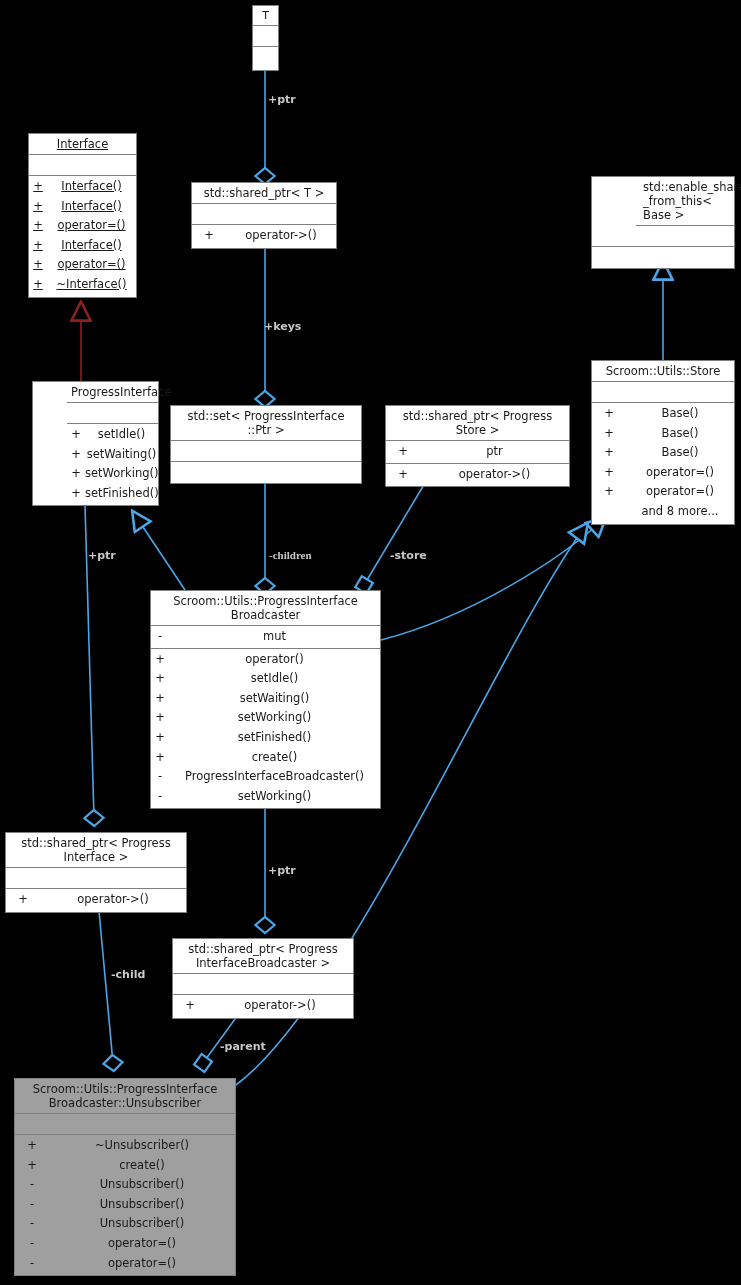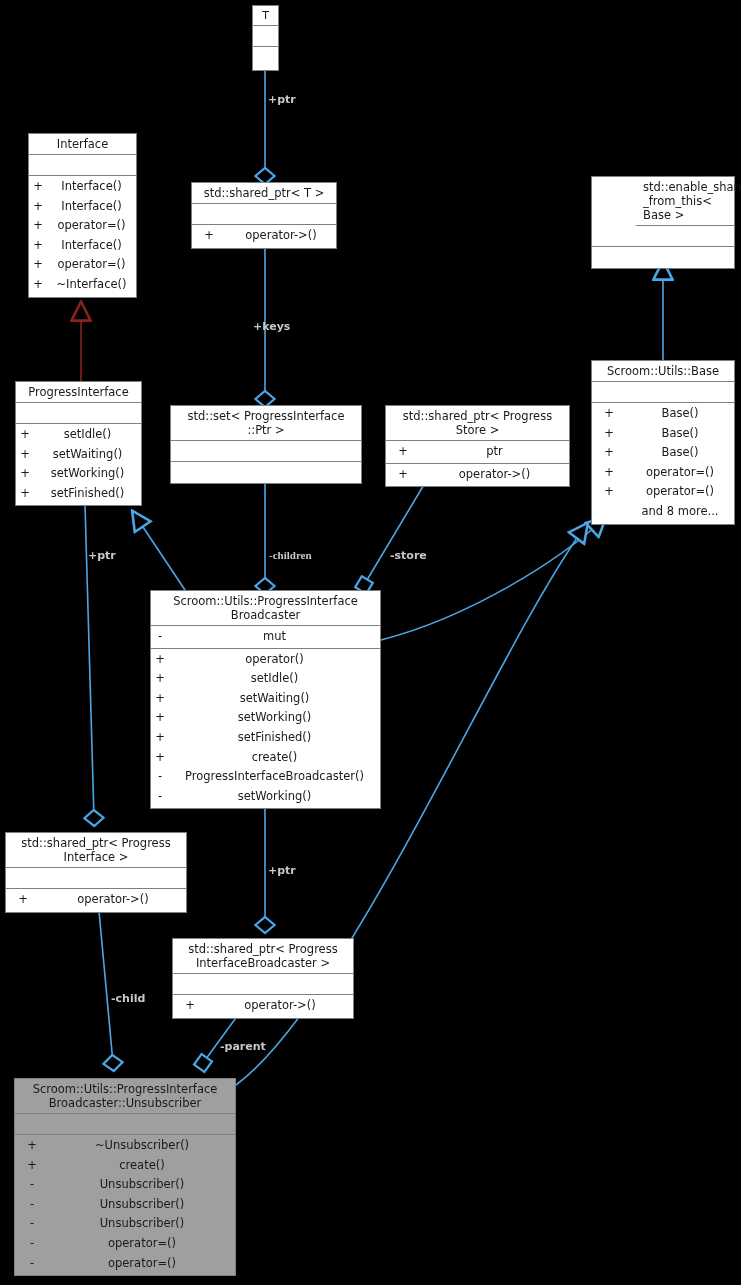--- a/index.html
+++ b/index.html
@@ -169,31 +169,31 @@
       <line x1="238" y1="1015" x2="203" y2="1063" stroke="#4ba6e8" stroke-width="1.6" marker-end="url(#m-empty-square-blue)"></line>
     </g>
 
     <g>
       <path d="M236,1085 C350,1000 500,640 587,524" stroke="#4ba6e8" stroke-width="1.6" fill="none" marker-end="url(#m-tri-blue)"></path>
     </g>
   </svg>
 
   <div class="edge-label" style="left:268px; top:93px;">+ptr</div>
 
-  <div class="edge-label" style="left:253px; top:320px;">+keys</div>
+  <div class="edge-label" style="left:264px; top:320px;">+keys</div>
 
   <div class="edge-label" style="left:88px; top:549px;">+ptr</div>
 
   <div class="edge-label" style="left:269px; top:549px;font-family:Liberation Serif, serif;">-children</div>
 
   <div class="edge-label" style="left:390px; top:549px;">-store</div>
 
   <div class="edge-label" style="left:268px; top:864px;">+ptr</div>
 
-  <div class="edge-label" style="left:111px; top:968px;margin-top:24px;">-child</div>
+  <div class="edge-label" style="left:111px; top:968px;">-child</div>
 
   <div class="edge-label" style="left:220px; top:1040px;">-parent</div>
 
   <div class="uml-class" style="left:252px; top:5px; width:27px; height:66px;">
     <div class="uml-title" style="border-bottom:1px solid #7f7f7f; font-size:11px; line-height:15px; padding:2px 2px;">T</div>
     <div class="tiny-box-band"></div>
     <div class="tiny-box-band last"></div>
   </div>
 
   <div class="uml-class" style="left:191px; top:182px; width:146px;">
@@ -202,21 +202,21 @@
       <div class="empty-band"></div>
     </div>
     <div class="uml-methods centered-member">
       <div class="uml-row">
         <span class="vis">+</span>
         <span class="nm">operator-&gt;()</span>
       </div>
     </div>
   </div>
 
-  <div class="uml-class" style="left:28px; top:133px; width:109px;">
+  <div class="uml-class" style="left:28px; top:133px; width:109px;text-decoration:underline;">
     <div class="uml-title">Interface</div>
     <div class="uml-attrs">
       <div class="empty-band"></div>
     </div>
     <div class="uml-methods">
       <div class="uml-row">
         <span class="vis">+</span>
         <span class="nm">Interface()</span>
       </div>
       <div class="uml-row">
@@ -246,21 +246,21 @@
     <div class="uml-title left">std::enable_shared
 _from_this&lt; Base &gt;</div>
     <div class="uml-attrs">
       <div class="empty-band"></div>
     </div>
     <div class="uml-methods">
       <div class="empty-band"></div>
     </div>
   </div>
 
-  <div class="uml-class" style="left:15px; top:381px; width:127px;">
+  <div class="uml-class" style="left:32px; top:381px; width:127px;padding-left:34px;">
     <div class="uml-title">ProgressInterface</div>
     <div class="uml-attrs">
       <div class="empty-band"></div>
     </div>
     <div class="uml-methods">
       <div class="uml-row">
         <span class="vis">+</span>
         <span class="nm">setIdle()</span>
       </div>
       <div class="uml-row">
@@ -300,21 +300,21 @@
     </div>
     <div class="uml-methods centered-member">
       <div class="uml-row">
         <span class="vis">+</span>
         <span class="nm">operator-&gt;()</span>
       </div>
     </div>
   </div>
 
   <div class="uml-class" style="left:591px; top:360px; width:144px;">
-    <div class="uml-title">Scroom::Utils::Base</div>
+    <div class="uml-title">Scroom::Utils::Store</div>
     <div class="uml-attrs">
       <div class="empty-band"></div>
     </div>
     <div class="uml-methods centered-member">
       <div class="uml-row">
         <span class="vis">+</span>
         <span class="nm">Base()</span>
       </div>
       <div class="uml-row">
         <span class="vis">+</span>

